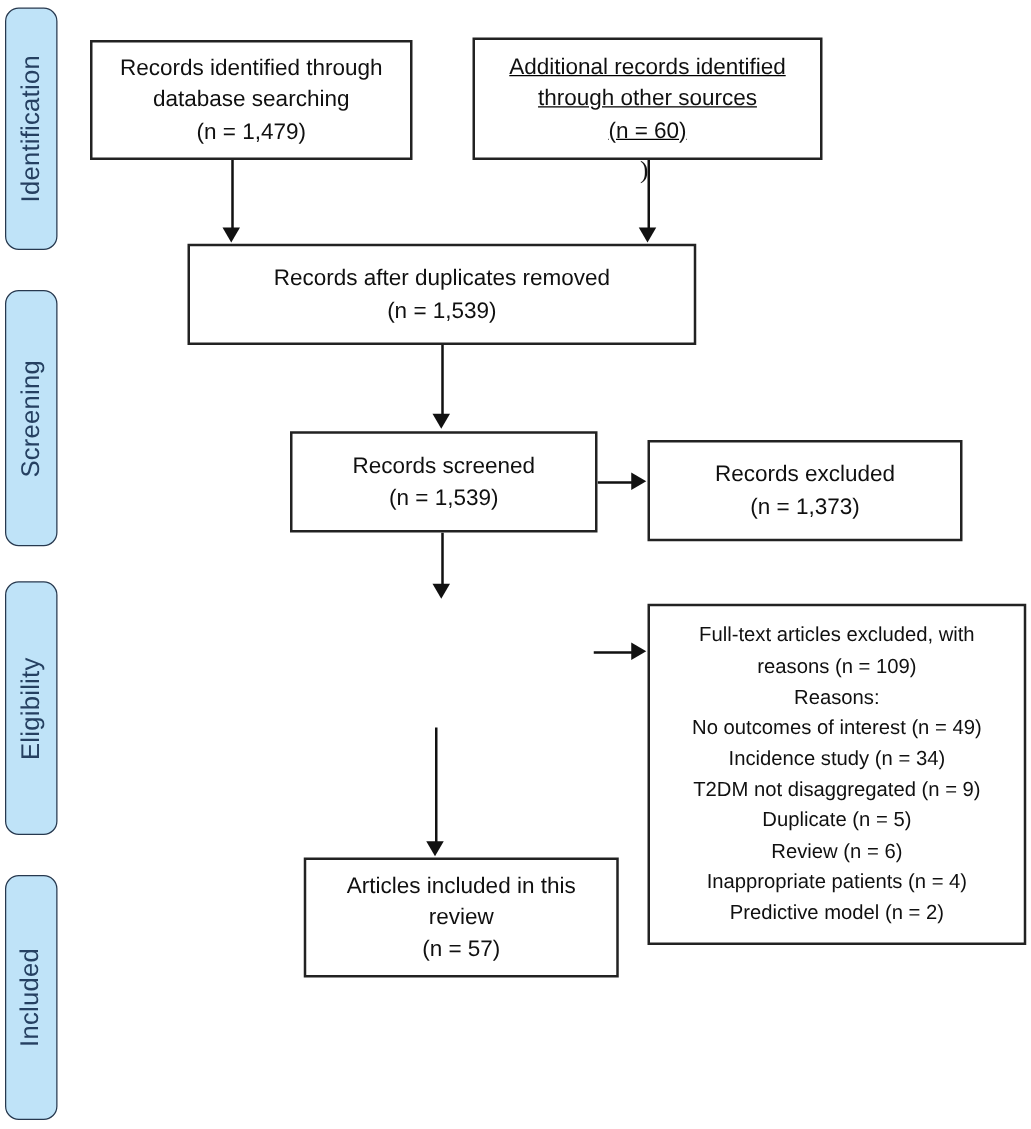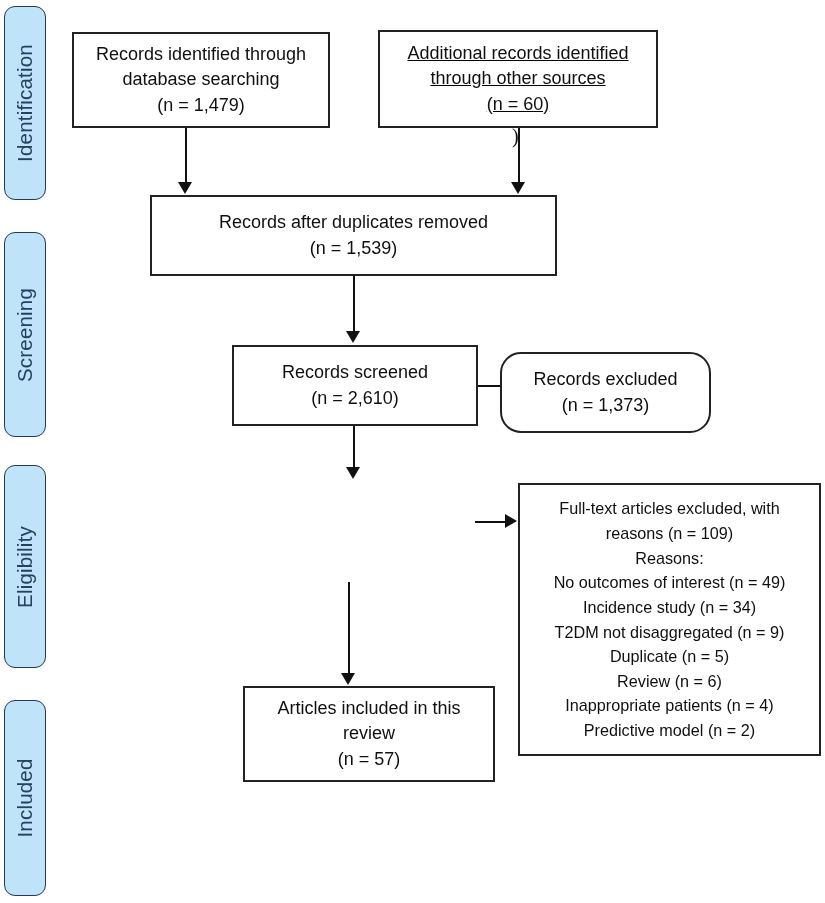--- a/index.html
+++ b/index.html
@@ -153,24 +153,24 @@
 (n = 60)</span>
   </div>
 
   <div class="flow-box" style="left:150px; top:195px; width:407px; height:81px;">
     <span class="box-text">Records after duplicates removed
 (n = 1,539)</span>
   </div>
 
   <div class="flow-box" style="left:232px; top:345px; width:246px; height:81px;">
     <span class="box-text">Records screened
-(n = 2,610)</span>
+(n = 1,539)</span>
   </div>
 
-  <div class="flow-box" style="left:500px; top:352px; width:211px; height:81px;border-radius:21px;">
+  <div class="flow-box" style="left:518px; top:352px; width:252px; height:81px;">
     <span class="box-text">Records excluded
 (n = 1,373)</span>
   </div>
 
 
   <div class="flow-box reasons" style="left:518px; top:483px; width:303px; height:273px;">
     <span class="box-text">Full-text articles excluded, with
 reasons (n = 109)
 Reasons:
 No outcomes of interest (n = 49)

